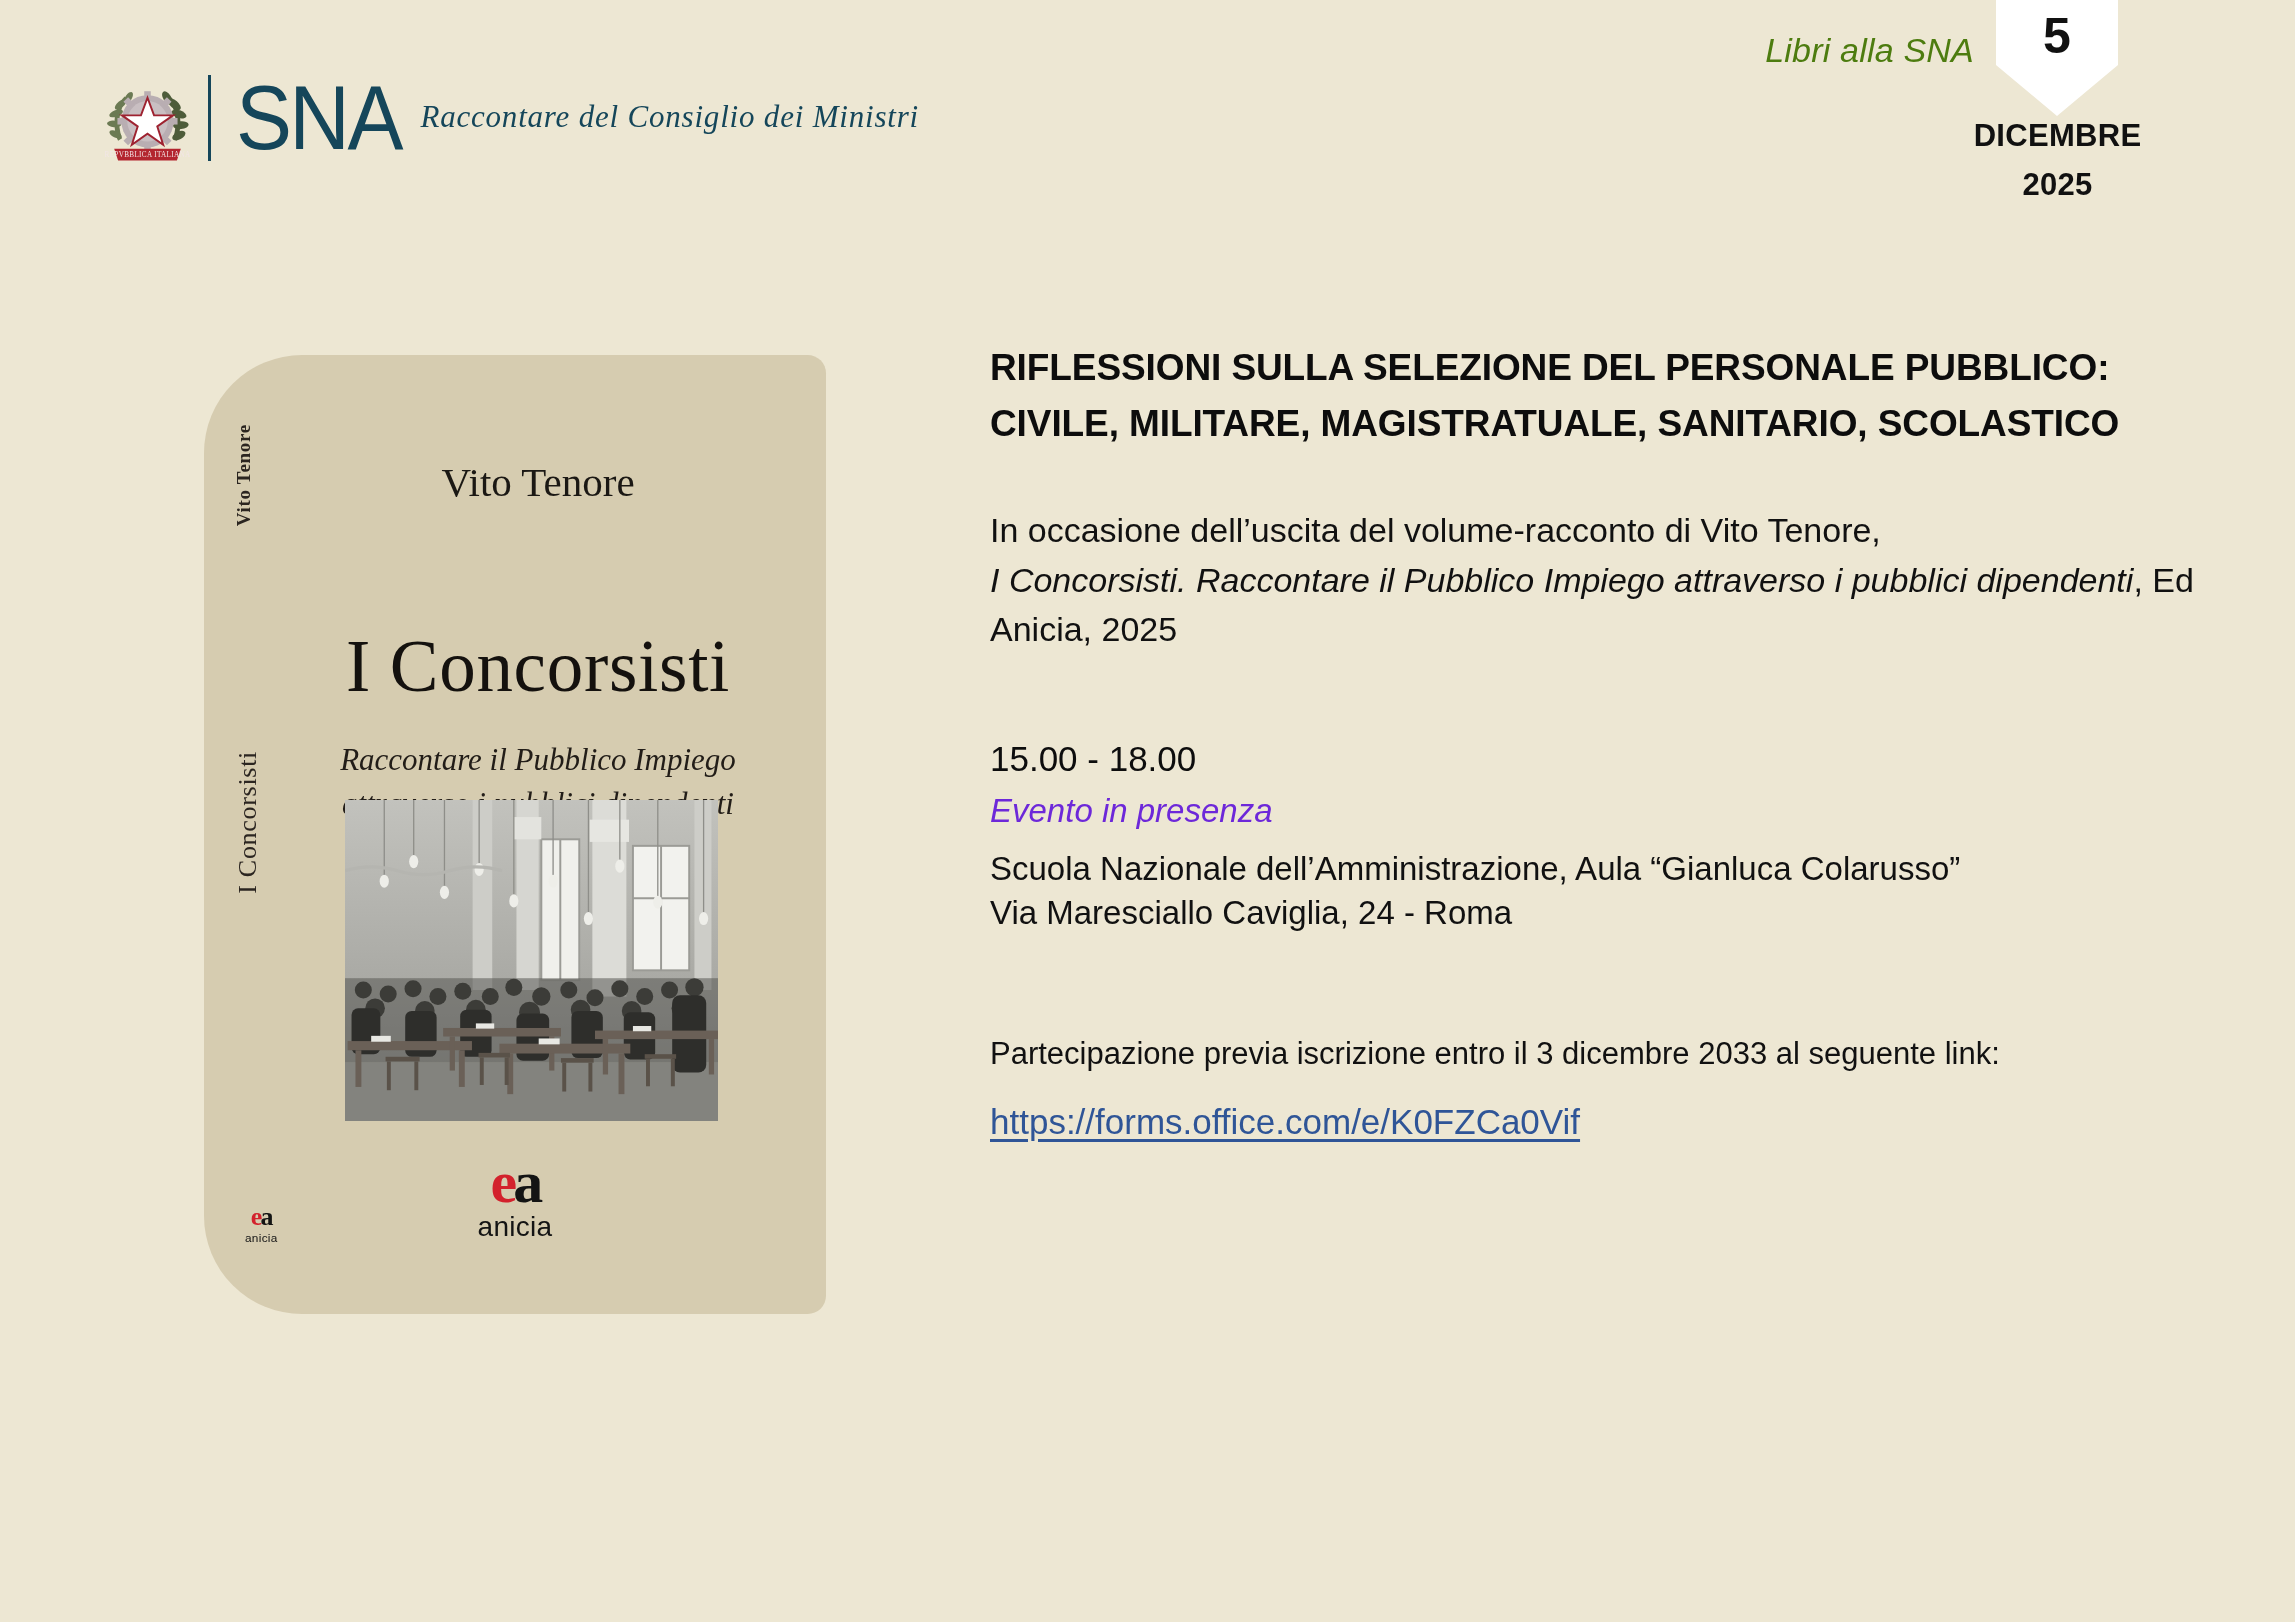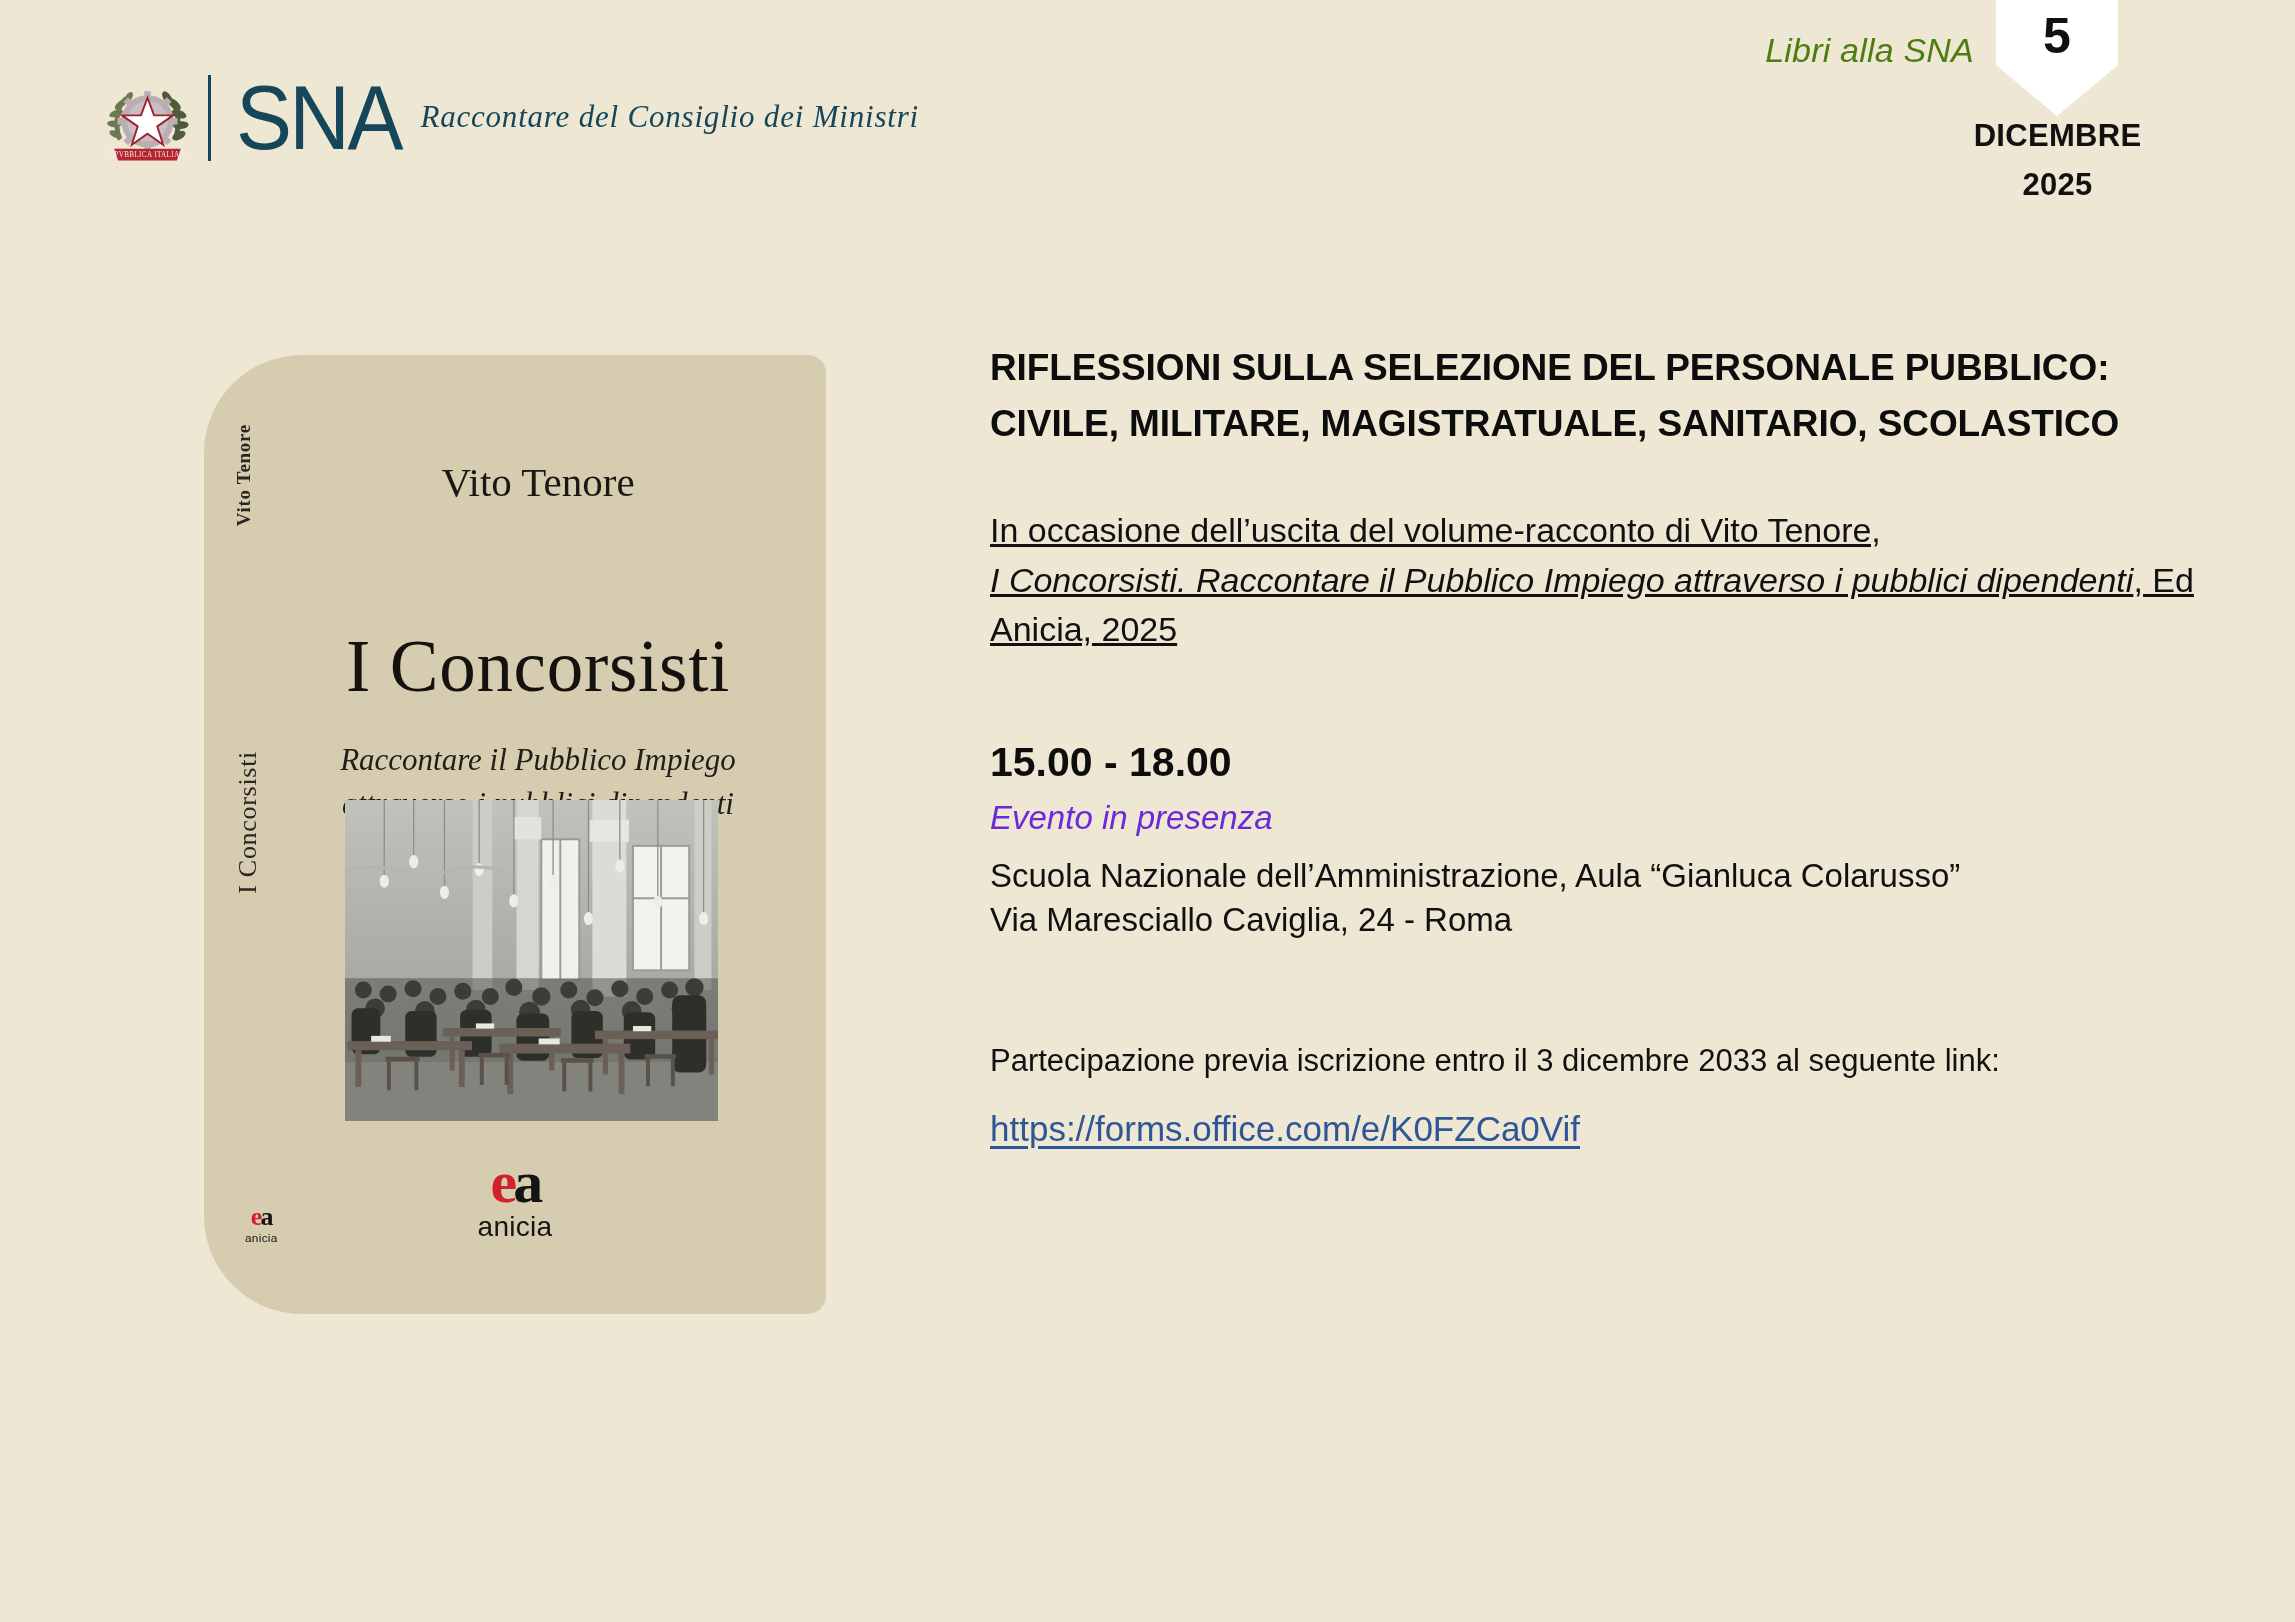--- a/index.html
+++ b/index.html
@@ -242,29 +242,28 @@
     font-weight: bold;
     color: #0d0d0d;
     line-height: 1.52;
     letter-spacing: -0.1px;
   }
   .event-intro {
     margin-top: 54px;
     font-size: 34px;
     color: #111;
     line-height: 1.45;
-    text-decoration: underline;
   }
   .event-intro em {
     font-style: italic;
   }
   .event-time {
     margin-top: 85px;
-    font-size: 41px;
-    font-weight: bold;
+    font-size: 35px;
+    font-weight: normal;
     color: #0d0d0d;
   }
   .event-mode {
     margin-top: 13px;
     font-size: 33px;
     font-style: italic;
     color: #6d28d9;
   }
   .event-venue {
     margin-top: 17px;

